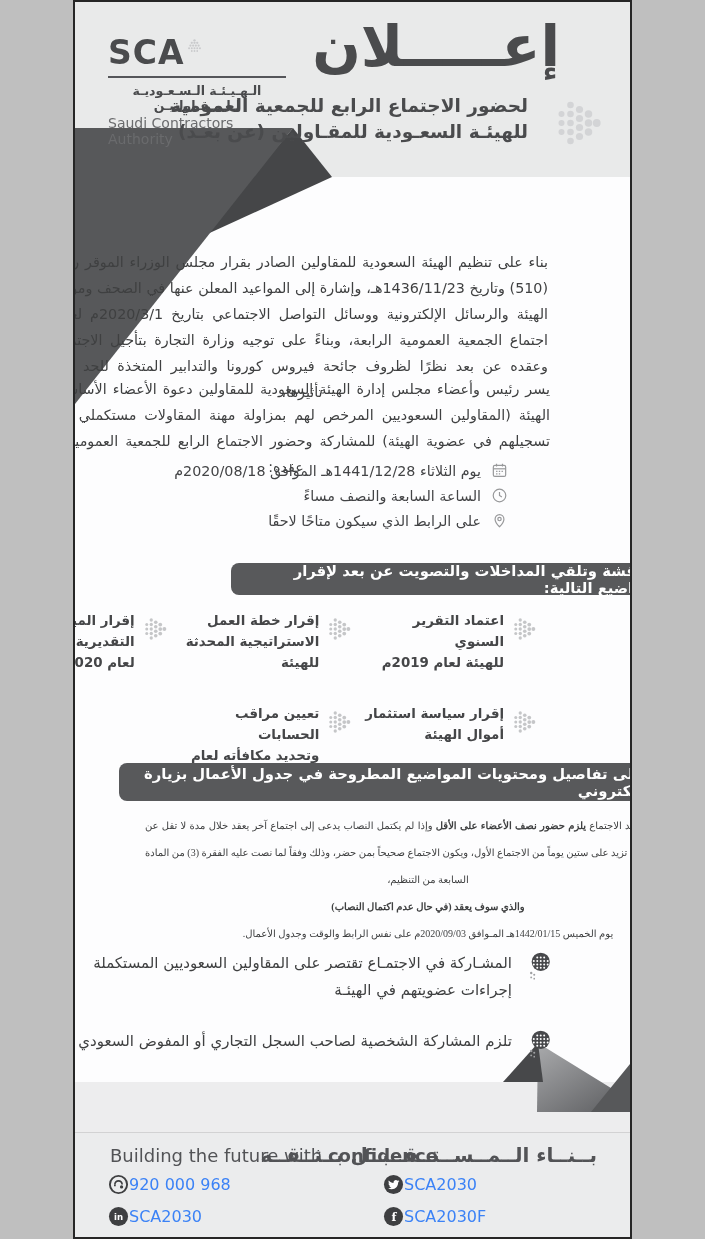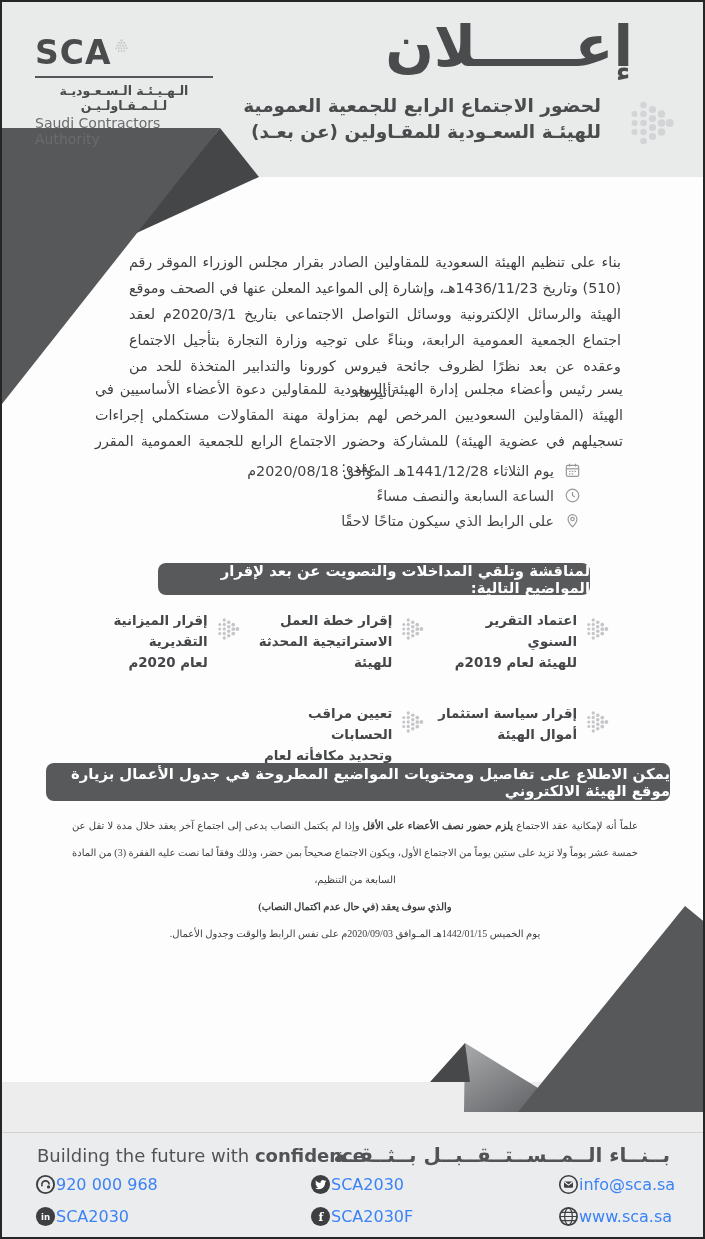--- a/index.html
+++ b/index.html
@@ -1,18 +1,18 @@
 <!DOCTYPE html>
 <html><head>
 <meta charset="utf-8">
 <style>
   html,body{margin:0;padding:0;background:#bfbfbf;}
   *{box-sizing:border-box;}
   .page{
-    position:relative;width:705px;height:1239px;margin:0 auto;
+    position:relative;width:559px;height:1239px;margin:0 auto;
     background:#fdfdfe;border:2px solid #262626;overflow:hidden;
     font-family:"DejaVu Sans",sans-serif;color:#3f4041;
   }
   .abs{position:absolute;}
   .rtl{direction:rtl;unicode-bidi:plaintext;}
   .ml{white-space:pre-line;}
   
   .header-band{top:0;left:0;width:100%;height:175px;background:#e9eaea;}
   .gray-band{top:1080px;left:0;width:100%;height:50px;background:#ededee;}
   .footer{top:1130px;left:0;width:100%;height:107px;background:#ebeced;border-top:1px solid #d2d2d3;}
@@ -266,20 +266,34 @@
   </div>
 
   <div class="abs bar bar2 rtl">يمكن الاطلاع على تفاصيل ومحتويات المواضيع المطروحة في جدول الأعمال بزيارة موقع الهيئة الالكتروني</div>
 
   <div class="abs quorum">
     <p class="just"><span>علماً أنه لإمكانية عقد الاجتماع </span><span class="b">يلزم حضور نصف الأعضاء على الأقل</span><span> وإذا لم يكتمل النصاب يدعى إلى اجتماع آخر يعقد خلال مدة لا تقل عن خمسة عشر يوماً ولا تزيد على ستين يوماً من الاجتماع الأول، ويكون الاجتماع صحيحاً بمن حضر، وذلك وفقاً لما نصت عليه الفقرة (3) من المادة السابعة من التنظيم،</span></p>
     <p class="center b">والذي سوف يعقد (في حال عدم اكتمال النصاب)</p>
     <p class="center">يوم الخميس 1442/01/15هـ المـوافق 2020/09/03م على نفس الرابط والوقت وجدول الأعمال.</p>
   </div>
 
+  <div class="abs notes">
+    <div class="note">
+      <svg class="ic" width="26" height="30" viewBox="0 0 30 34">
+          <use href="#globe-dots"></use>
+        </svg>
+      <div class="txt">المشـاركة في الاجتمـاع تقتصر على المقاولين السعوديين المستكملة إجراءات عضويتهم في الهيئـة</div>
+    </div>
+    <div class="note">
+      <svg class="ic" width="26" height="30" viewBox="0 0 30 34">
+          <use href="#globe-dots"></use>
+        </svg>
+      <div class="txt">تلزم المشاركة الشخصية لصاحب السجل التجاري أو المفوض السعودي</div>
+    </div>
+  </div>
 
   <div class="abs tag-ar">بــنــاء الــمــســتــقــبــل بــثــقــة</div>
   <div class="abs tag-en"><span>Building the future with </span><span class="b">confidence</span></div>
 
   <div class="abs contact c-r1 c-col1">
     <svg width="21" height="21" viewBox="0 0 22 22">
         <use href="#ic-phone"></use>
       </svg>
     <span>920 000 968</span>
   </div>

